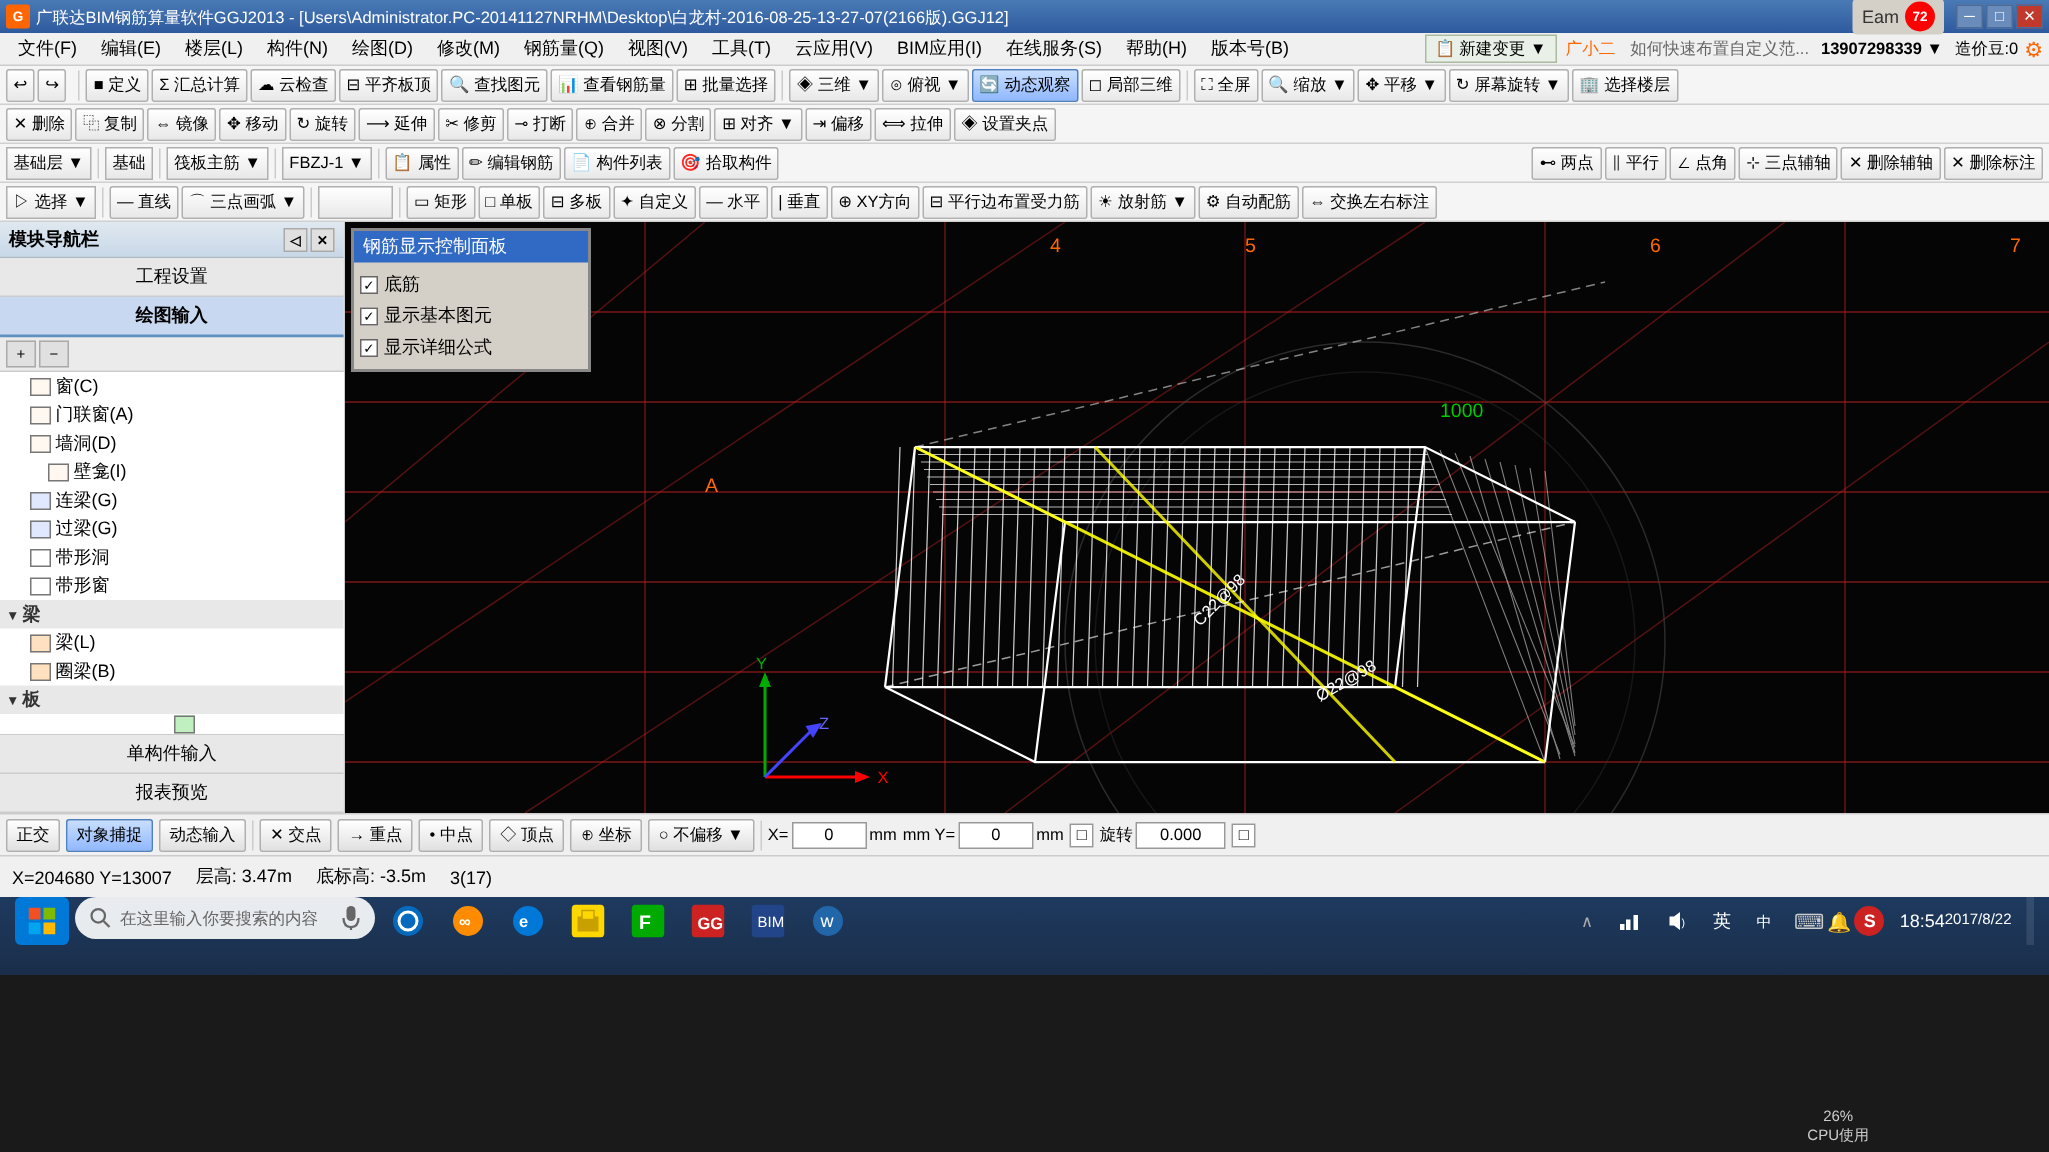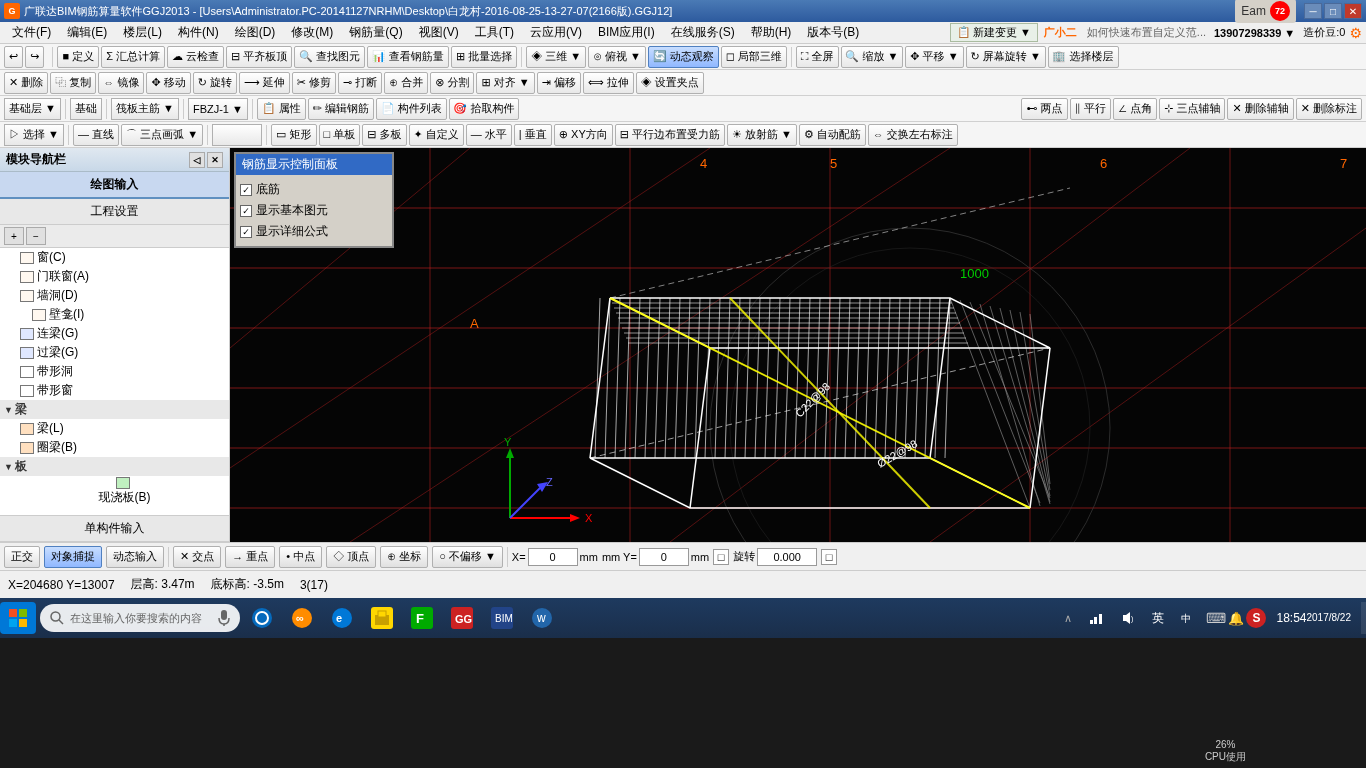--- a/index.html
+++ b/index.html
@@ -59,21 +59,21 @@
     .bottom-btn { height: 22px; padding: 1px 6px; background: linear-gradient(to bottom, #fff, #e0e0e0); border: 1px solid #b0b0b0; cursor: pointer; display: flex; align-items: center; gap: 2px; font-size: 11px; white-space: nowrap; border-radius: 2px; }
     .bottom-btn.active { background: linear-gradient(to bottom, #c8deff, #90b8ff); border-color: #5080c0; }
     .bottom-sep { width: 1px; height: 20px; background: #ccc; }
     .coord-field { display: flex; align-items: center; gap: 2px; }
     .coord-input { width: 50px; height: 18px; border: 1px solid #999; padding: 1px 2px; font-size: 11px; text-align: center; }
     
     
     #status-bar { width: 100%; height: 28px; background: #f0f0f0; border-top: 1px solid #ccc; display: flex; align-items: center; padding: 0 8px; gap: 16px; font-size: 12px; }
     
     
-    #taskbar { width: 100%; height: 40px; background: linear-gradient(to bottom, #1e3a5f, #1a2e4a); display: flex; align-items: center; padding: 0 0; gap: 4px; }
+    #taskbar { width: 100%; height: 52px; background: linear-gradient(to bottom, #1e3a5f, #1a2e4a); display: flex; align-items: flex-start; padding: 0 10px; gap: 4px; }
     #start-btn { width: 36px; height: 32px; background: #0078d7; border-radius: 4px; display: flex; align-items: center; justify-content: center; color: #fff; cursor: pointer; }
     .taskbar-search { flex: 0 0 200px; height: 28px; background: rgba(255,255,255,0.9); border-radius: 14px; display: flex; align-items: center; padding: 0 10px; gap: 6px; font-size: 12px; color: #666; }
     .taskbar-icon { width: 36px; height: 32px; display: flex; align-items: center; justify-content: center; cursor: pointer; border-radius: 4px; }
     #taskbar-right { margin-left: auto; display: flex; align-items: center; gap: 4px; color: #fff; font-size: 11px; }
     .sys-tray { display: flex; align-items: center; gap: 4px; padding: 0 6px; height: 32px; cursor: pointer; }
     
     
     .category-header { font-weight: bold; color: #333; }
     .axis-label { fill: #ff6600; font-size: 13px; font-family: Arial; }
     
@@ -118,21 +118,21 @@
   <span class="menu-item">云应用(V)</span>
   <span class="menu-item">BIM应用(I)</span>
   <span class="menu-item">在线服务(S)</span>
   <span class="menu-item">帮助(H)</span>
   <span class="menu-item">版本号(B)</span>
   <div style="flex:1;"></div>
   <div style="background:#e8f0e8;border:1px solid #aabba0;padding:1px 6px;cursor:pointer;font-size:11px;display:flex;align-items:center;gap:2px;">
     <span style="color:#2a6a2a;">📋</span>
       <span>新建变更 ▼</span>
   </div>
-  <span style="padding:2px 6px;font-size:11px;color:#ff6600;font-weight:bold;">广小二</span>
+  <span style="padding:2px 6px;font-size:11px;color:#ff6600;font-weight:normal;">广小二</span>
   <span style="padding:2px 4px;font-size:11px;color:#666;">如何快速布置自定义范...</span>
   <span style="padding:2px 4px;font-size:11px;font-weight:bold;">13907298339 ▼</span>
   <span style="padding:2px 4px;font-size:11px;">造价豆:0</span>
   <span style="color:#ff6600;font-size:14px;">⚙</span>
 </div>
 
 <div class="toolbar-row" id="toolbar1">
   <div style="display:flex;align-items:center;gap:2px;margin-right:4px;">
     <div class="tb-btn">↩</div>
     <div class="tb-btn">↪</div>
@@ -222,22 +222,22 @@
 
   <div id="left-panel">
     <div id="left-panel-header">
       <span>模块导航栏</span>
       <div class="panel-controls">
         <div id="panel-btn">◁</div>
         <div id="panel-btn">✕</div>
       </div>
     </div>
 
+    <div id="project-settings">工程设置</div>
     <div id="drawing-input" style="background:#c8d8f0;border-bottom:2px solid #6090c0;font-weight:bold;">绘图输入</div>
-    <div id="project-settings">工程设置</div>
 
     <div id="tree-toolbar">
       <div style="width:20px;height:18px;background:#e0e0e0;border:1px solid #aaa;display:flex;align-items:center;justify-content:center;cursor:pointer;font-size:10px;">+</div>
       <div style="width:20px;height:18px;background:#e0e0e0;border:1px solid #aaa;display:flex;align-items:center;justify-content:center;cursor:pointer;font-size:10px;">−</div>
     </div>
 
     <div id="tree-area">
 
       <div class="tree-item" style="padding-left:20px;">
         <div style="width:14px;height:12px;border:1px solid #777;background:#fff8f0;margin-right:3px;display:inline-block;"></div>
@@ -290,20 +290,21 @@
         <span>板</span>
       </div>
       <div class="tree-item" style="padding-left:20px;flex-direction:column;">
         <div style="width:14px;height:12px;border:1px solid #777;background:#c0f0c0;margin-right:3px;display:inline-block;"></div>
         <span>现浇板(B)</span>
       </div>
 
     </div>
 
     <div id="single-component">单构件输入</div>
+    <div id="report-preview">报表预览</div>
   </div>
 
   <div id="canvas-area">
     
     <div id="float-panel">
       <div id="float-panel-title">钢筋显示控制面板</div>
       <div class="float-panel-item">
         <div class="checkbox checked"></div>
         <span>底筋</span>
       </div>

